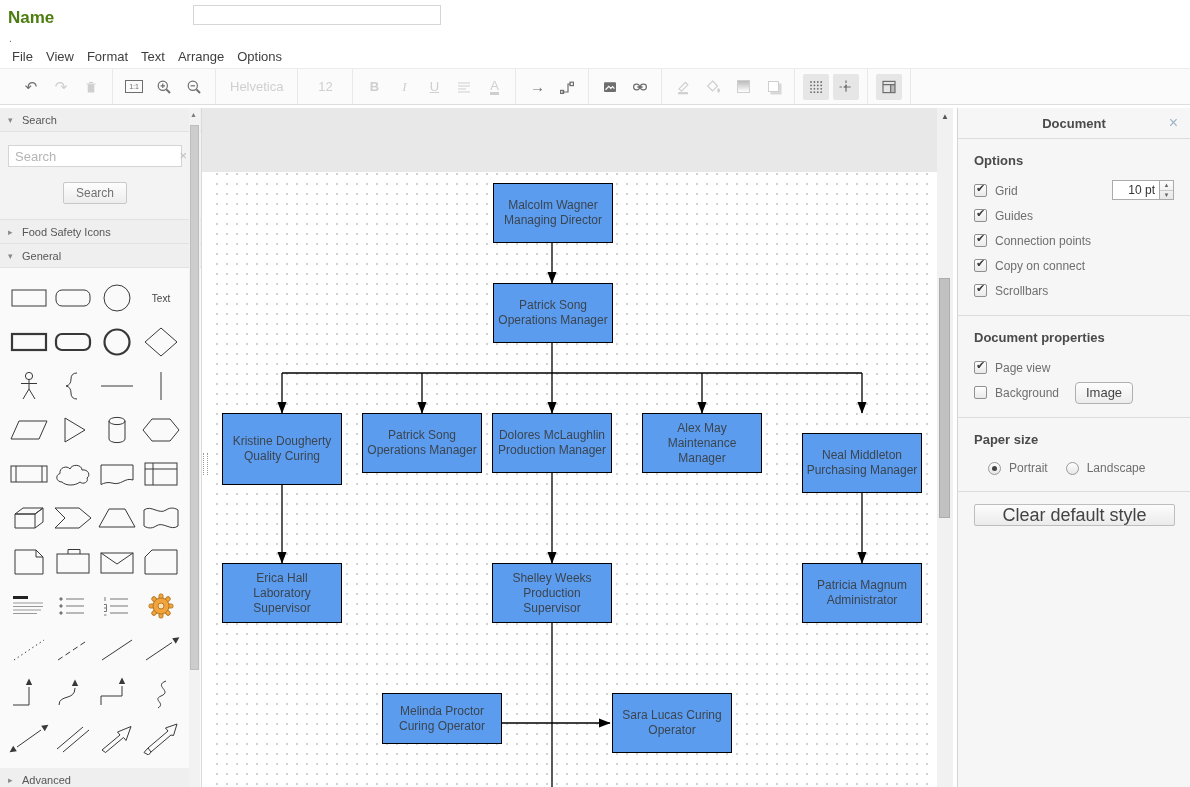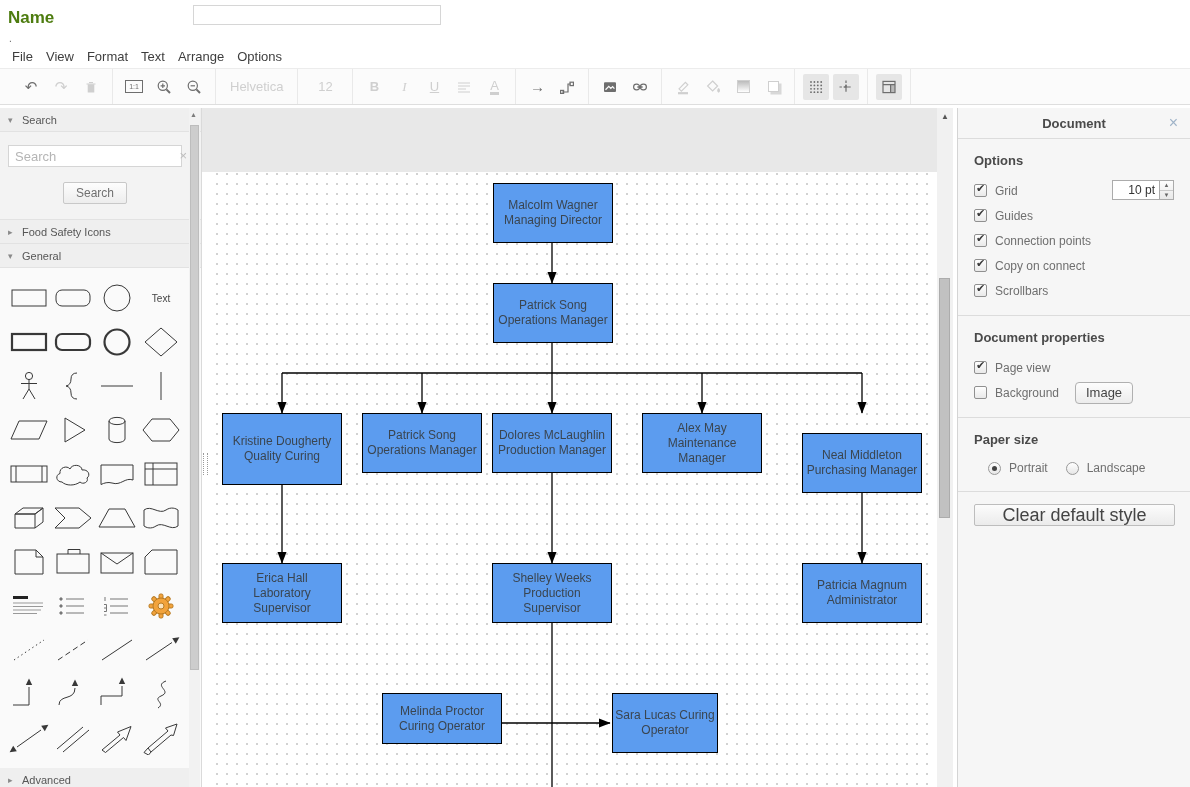--- a/index.html
+++ b/index.html
@@ -637,21 +637,21 @@
           <div>Patricia Magnum</div>
           <div>Administrator</div>
         </div>
       </div>
       <div class="node" style="left: 160px; top: 585px; width: 120px; height: 51px; background: rgb(92, 156, 239); border-color: rgb(0, 0, 0); margin-left: 20px;">
         <div>
           <div>Melinda Proctor</div>
           <div>Curing Operator</div>
         </div>
       </div>
-      <div class="node" style="left: 410px; top: 585px; width: 106px; height: 60px; background: rgb(92, 156, 239); border-color: rgb(0, 0, 0);">
+      <div class="node" style="left: 410px; top: 585px; width: 120px; height: 60px; background: rgb(92, 156, 239); border-color: rgb(0, 0, 0);">
         <div>
           <div>Sara Lucas Curing</div>
           <div>Operator</div>
         </div>
       </div>
     </div>
   <div id="cv-scroll">
     <div id="cv-scroll-up">▲</div>
     <div id="cv-thumb"></div>
   </div>

